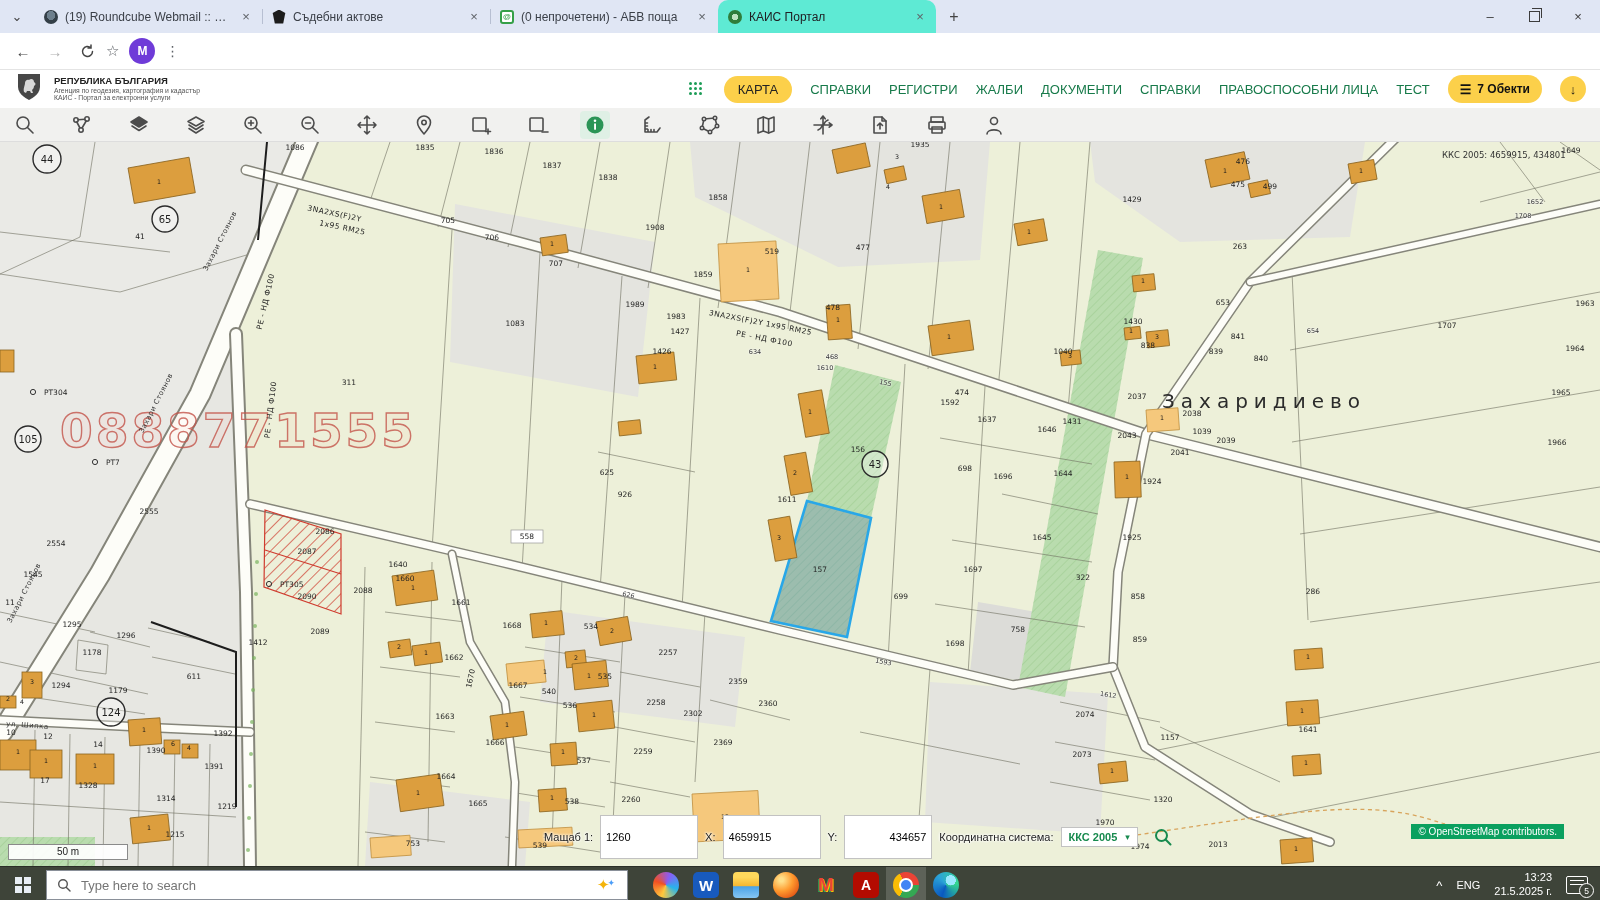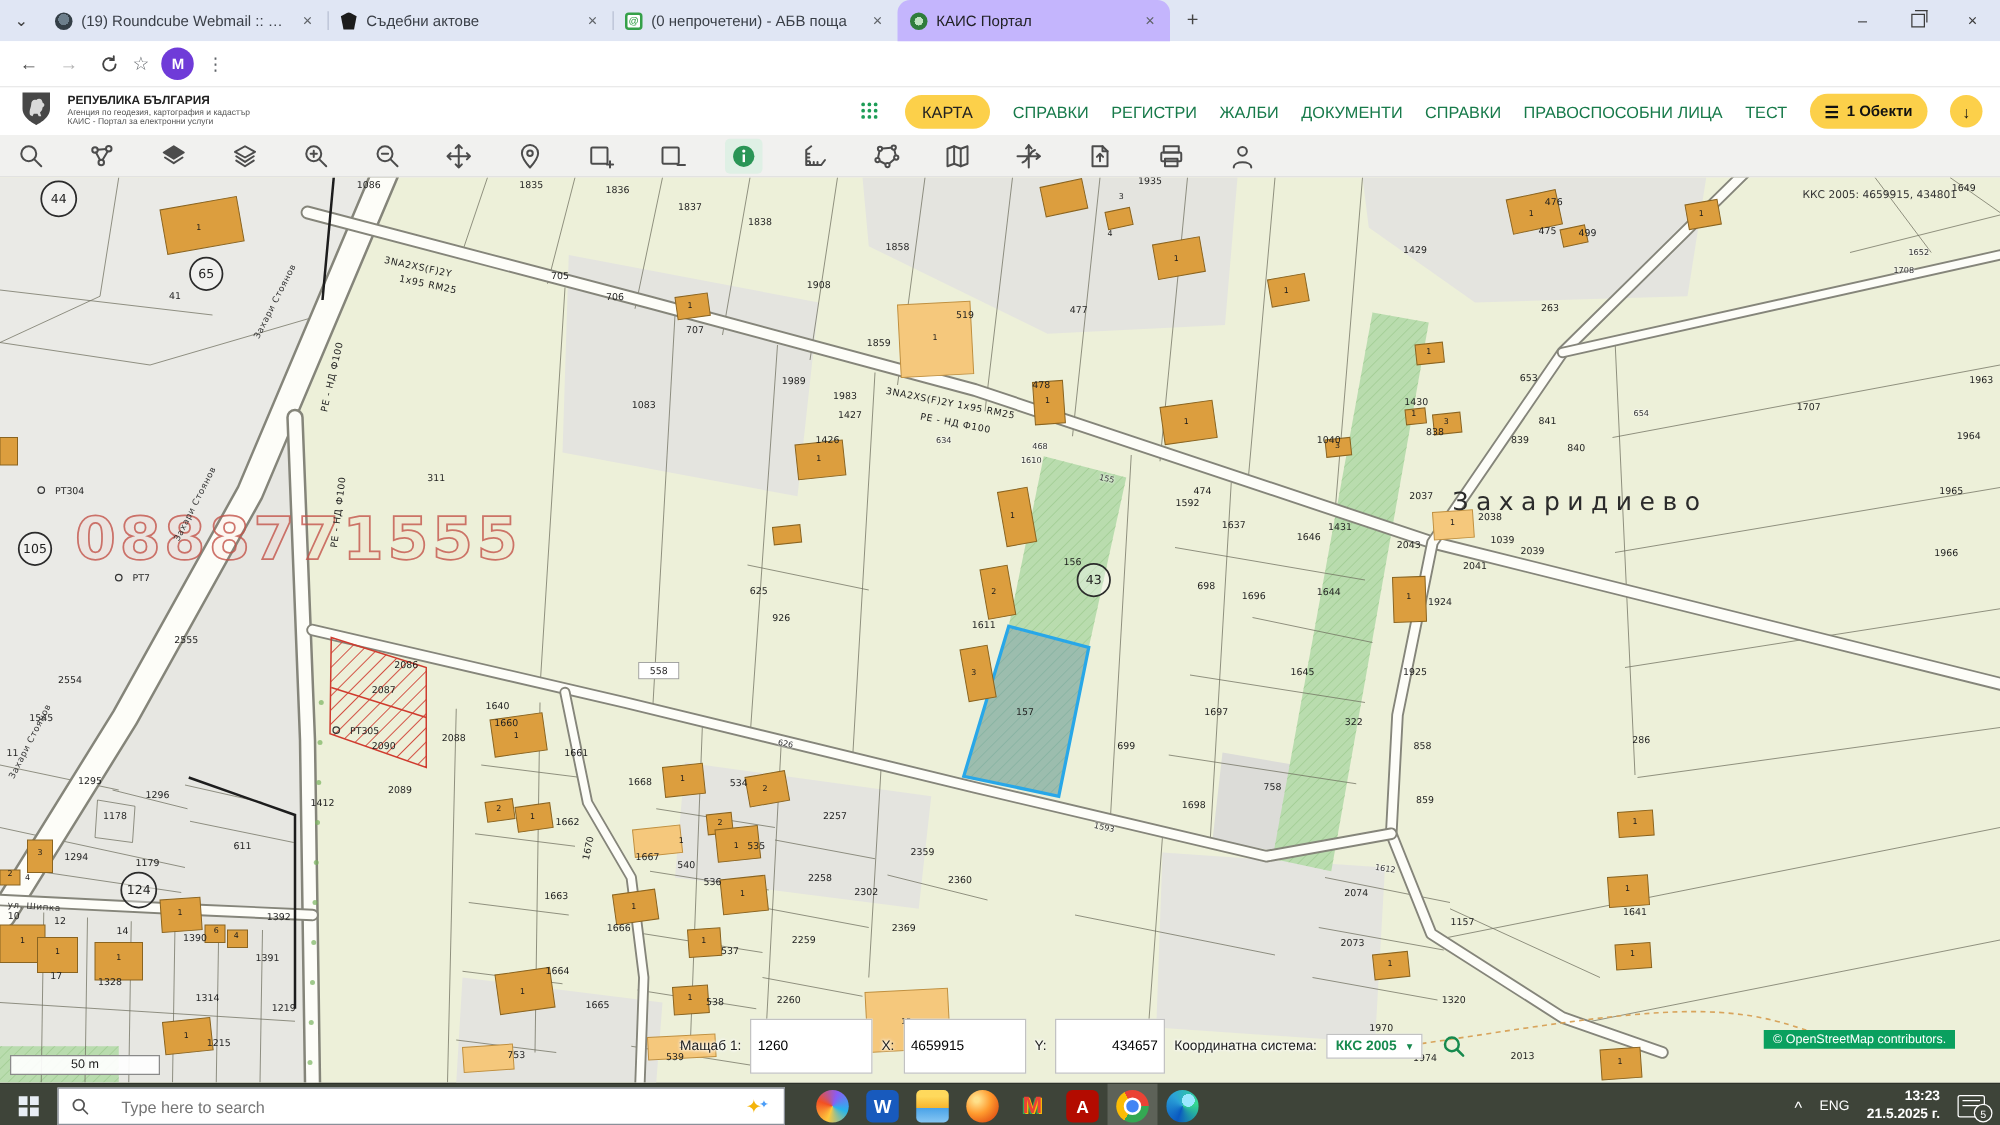--- a/index.html
+++ b/index.html
@@ -5,21 +5,21 @@
   html,body{margin:0;padding:0;background:#000;}
   #screen{position:relative;width:1600px;height:900px;overflow:hidden;font-family:"Liberation Sans",sans-serif;background:#fff;}
   
   .tabstrip{height:33px;background:#e0e6f4;display:flex;align-items:flex-end;}
   .tab-search{width:34px;height:33px;display:flex;align-items:center;justify-content:center;color:#444;font-size:13px;cursor:pointer;}
   .tab{height:33px;display:flex;align-items:center;gap:7px;padding:0 8px 0 10px;font-size:12px;color:#3a3f47;position:relative;min-width:0;}
   .tab .t-title{white-space:nowrap;overflow:hidden;text-overflow:ellipsis;flex:1;}
   .tab .t-close{color:#5f6368;font-size:13px;width:16px;height:16px;line-height:15px;text-align:center;border-radius:50%;flex:none;cursor:pointer;}
   .tab.inactive{width:210px;}
   .tab.inactive + .tab.inactive::before{content:"";position:absolute;left:0;top:9px;bottom:9px;width:1px;background:#b7bfd2;}
-  .tab.active{width:200px;background:#c4b5fd;border-radius:10px 10px 0 0;color:#202124;}
+  .tab.active{width:200px;background:#5eead4;border-radius:10px 10px 0 0;color:#202124;}
   .fav{width:14px;height:14px;flex:none;border-radius:3px;}
   .fav.rc{background:radial-gradient(circle at 50% 40%,#6d7f8c 40%,#343f47 41%);border-radius:50%;}
   .fav.court{background:#1c1c1c;clip-path:polygon(50% 0,95% 25%,80% 100%,20% 100%,5% 25%);}
   .fav.abv{background:#fff;border:2px solid #35a048;border-radius:3px;width:10px;height:10px;display:flex;align-items:center;justify-content:center;color:#35a048;font-size:8px;font-weight:bold;}
   .fav.kais{background:radial-gradient(circle,#bfe3c1 34%,#2f7d3b 35%);border-radius:50%;}
   .newtab{width:28px;height:28px;margin:0 4px 2px;display:flex;align-items:center;justify-content:center;font-size:16px;color:#444;cursor:pointer;}
   .wincontrols{margin-left:auto;display:flex;height:33px;}
   .wc{width:44px;display:flex;align-items:center;justify-content:center;color:#3c3c3c;font-size:13px;cursor:pointer;}
   .wc .restore-box{width:9px;height:9px;border:1.2px solid #3c3c3c;position:relative;background:transparent;}
   .wc .restore-box::before{content:"";position:absolute;left:2px;top:-4px;width:9px;height:9px;border:1.2px solid #3c3c3c;border-left:none;border-bottom:none;}
@@ -79,38 +79,38 @@
   .crsbox .crsval{color:#178a4e;font-weight:bold;font-size:11px;}
   .crsbox .dd{color:#178a4e;font-size:9px;}
   .mapsearch{margin-left:8px;cursor:pointer;display:flex;}
   .osmbadge{position:absolute;right:36px;top:682px;background:#0aa05f;color:#fff;font-size:10px;padding:2px 7px;white-space:nowrap;}
   
   .taskbar{height:36px;background:#3e4439;display:flex;align-items:stretch;border-top:1px solid #2a2e27;}
   .tslot{width:46px;display:flex;align-items:center;justify-content:center;position:relative;cursor:pointer;}
   .tslot.appslot{width:40px;}
   .tslot.running::after{content:"";position:absolute;bottom:0;left:7px;right:7px;height:3px;background:#eec6b9;}
   .tslot.chromeactive{background:rgba(255,255,255,.16);}
-  .winsearch{width:560px;background:#fff;display:flex;align-items:center;padding:0 10px;gap:24px;margin:3px 18px 3px 0;border:1px solid #8a9099;}
+  .winsearch{width:560px;background:#fff;display:flex;align-items:center;padding:0 10px;gap:8px;margin:3px 18px 3px 0;border:1px solid #8a9099;}
   .winsearch input{border:none;outline:none;flex:1;font-size:13px;color:#444;font-family:"Liberation Sans",sans-serif;background:transparent;}
   .sparkle{font-size:15px;color:#f4b40a;position:relative;}
   .sparkle i{font-style:normal;font-size:9px;color:#4a9df8;position:relative;top:-4px;left:-2px;}
   .appic{width:26px;height:26px;border-radius:50%;}
   .ic-copilot{background:conic-gradient(from 20deg,#8a5cf5,#27b5ea,#ffc83d,#f25022,#8a5cf5);}
   .ic-word{border-radius:5px;background:#185abd;color:#fff;font-weight:bold;font-size:15px;display:flex;align-items:center;justify-content:center;}
   .ic-expl{border-radius:4px;background:linear-gradient(180deg,#ffd95c 20%,#f6b52e 55%,#4aa3e8 56%,#86c6f3 100%);}
   .ic-ff{background:radial-gradient(circle at 32% 30%,#ffe08a 8%,#ff9a2e 45%,#e04e12 85%);}
   .ic-gmail{background:transparent;border-radius:0;display:flex;align-items:center;justify-content:center;font-size:19px;font-weight:bold;color:#ea4335;text-shadow:1px 1px 0 #fbbc05,-1px 1px 0 #34a853;}
   .ic-pdf{border-radius:5px;background:#b30b00;color:#fff;font-weight:bold;font-size:14px;display:flex;align-items:center;justify-content:center;}
   .ic-chrome{background:conic-gradient(from -30deg,#ea4335 0 120deg,#34a853 0 240deg,#fbbc05 0 360deg);position:relative;}
   .ic-chrome::after{content:"";position:absolute;left:6px;top:6px;width:14px;height:14px;border-radius:50%;background:#4285f4;border:2.5px solid #fff;box-sizing:border-box;}
   .ic-edge{background:radial-gradient(circle at 68% 32%,#9be8ff 0 20%,rgba(0,0,0,0) 21%),conic-gradient(from 200deg,#0a59c0,#2ba3d8,#35d890,#0a59c0);}
   .tray{margin-left:auto;display:flex;align-items:center;gap:14px;padding:0 12px;color:#fff;}
   .tray .caret{font-size:13px;}
   .tray .lang{font-size:11px;}
-  .clock{font-size:11px;text-align:right;line-height:1.25;font-weight:bold;}
+  .clock{font-size:11px;text-align:right;line-height:1.25;}
   .notif{position:relative;width:20px;height:16px;border:1.4px solid #fff;border-radius:2px;}
   .notif::before{content:"";position:absolute;left:3px;top:3px;right:3px;height:1.4px;background:#fff;box-shadow:0 4px 0 #fff;}
   .notif .badge{position:absolute;right:-7px;bottom:-5px;width:13px;height:13px;border-radius:50%;background:#3e4439;border:1.2px solid #fff;color:#fff;font-size:8.5px;display:flex;align-items:center;justify-content:center;}
   .startgrid{display:grid;grid-template-columns:7px 7px;grid-auto-rows:7px;gap:1.5px;}
   .startgrid i{background:#e8eef5;}
 </style>
 </head>
 <body>
 
 <div id="screen">
@@ -191,21 +191,21 @@
       <a class="navlink active">КАРТА</a>
       <a class="navlink">СПРАВКИ</a>
       <a class="navlink">РЕГИСТРИ</a>
       <a class="navlink">ЖАЛБИ</a>
       <a class="navlink">ДОКУМЕНТИ</a>
       <a class="navlink">СПРАВКИ</a>
       <a class="navlink">ПРАВОСПОСОБНИ ЛИЦА</a>
       <a class="navlink">ТЕСТ</a>
       <span class="objpill">
           <span class="burger">☰</span>
-          <span>1 Обекти</span>
+          <span>7 Обекти</span>
         </span>
       <span class="dlbtn">↓</span>
     </div>
   </div>
 
   <div class="maptoolbar">
     <button class="ticon">
         <svg width="22" height="22" viewBox="0 0 22 22">
           <circle cx="9" cy="9" r="6"></circle>
           <path d="M13.5 13.5 19 19"></path>

